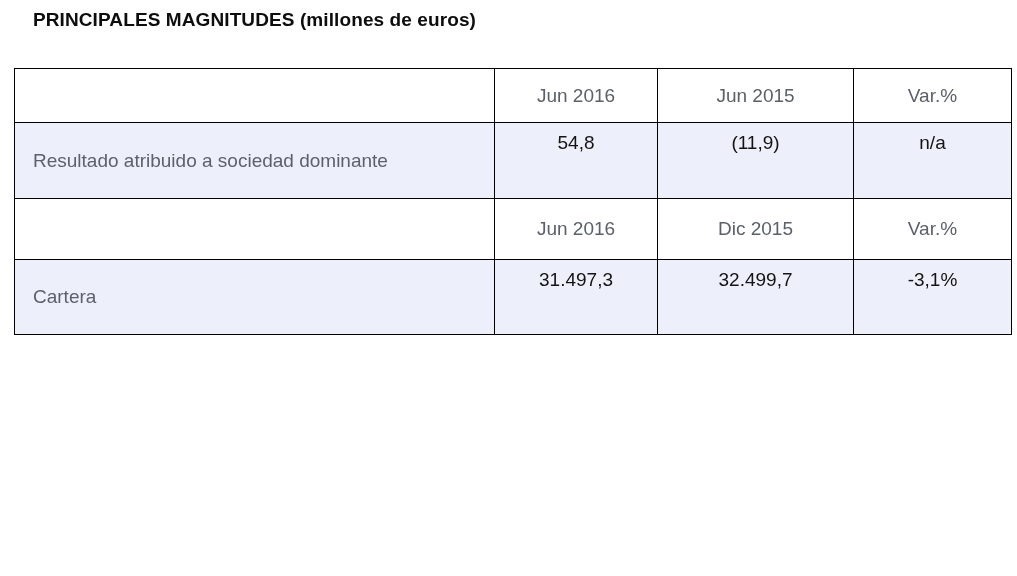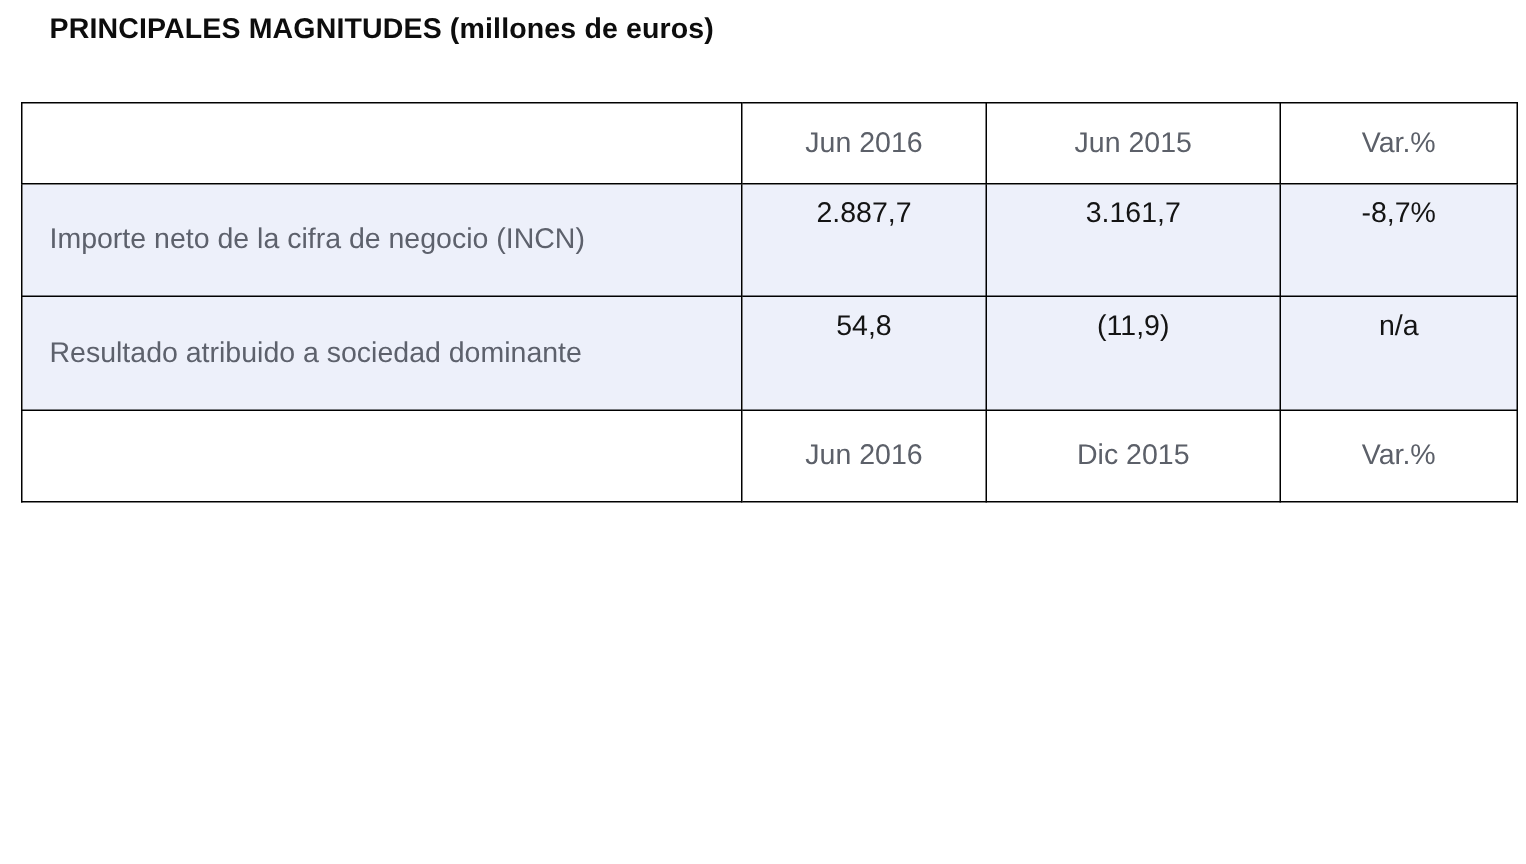--- a/index.html
+++ b/index.html
@@ -100,39 +100,39 @@
     </colgroup>
 
     <tbody>
         <tr style="height:54px">
       <td class="corner-empty"></td>
       <td class="col-header">Jun 2016</td>
       <td class="col-header">Jun 2015</td>
       <td class="col-header">Var.%</td>
     </tr>
 
-    <tr style="height:75px">
-      <td class="row-label thick-box">Importe neto de la cifra de negocio (INCN)</td>
-      <td class="value-cell">2.887,7</td>
-      <td class="value-cell">3.161,7</td>
-      <td class="value-cell">-8,7%</td>
-    </tr>
 
 
     <tr style="height:76px">
       <td class="row-label">Resultado atribuido a sociedad dominante</td>
       <td class="value-cell">54,8</td>
       <td class="value-cell">(11,9)</td>
       <td class="value-cell">n/a</td>
     </tr>
 
     <tr style="height:61px">
       <td class="row-label label-empty"></td>
       <td class="col-header2">Jun 2016</td>
       <td class="col-header2">Dic 2015</td>
       <td class="col-header2">Var.%</td>
     </tr>
 
 
+    <tr style="height:75px">
+      <td class="row-label">Cartera</td>
+      <td class="value-cell">31.497,3</td>
+      <td class="value-cell">32.499,7</td>
+      <td class="value-cell">-3,1%</td>
+    </tr>
   </tbody>
     </table>
 
 </div>
 
 </body></html>

